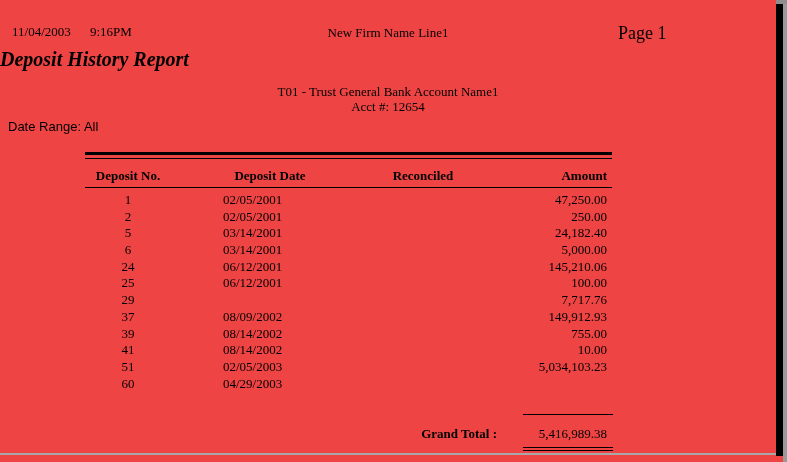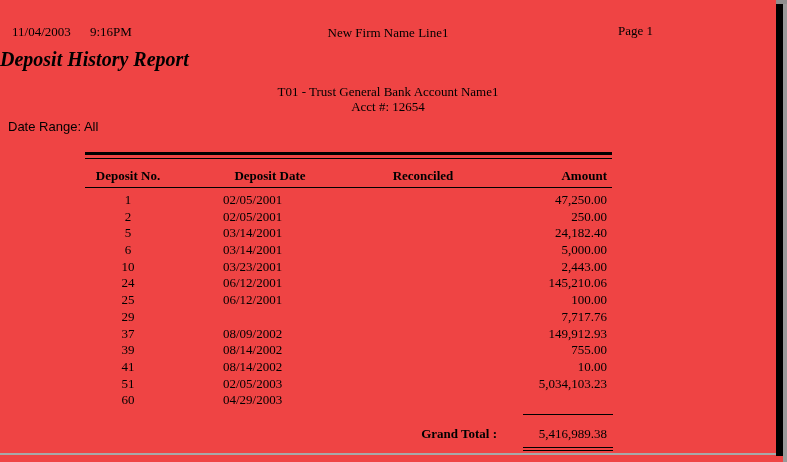--- a/index.html
+++ b/index.html
@@ -4,21 +4,21 @@
 <style>
   html,body{margin:0;padding:0;background:#fff;}
   .page{
     position:relative;width:787px;height:462px;background:#ef4444;
     font-family:"Liberation Serif","DejaVu Serif",serif;color:#000;overflow:hidden;
   }
   
   .print-date{position:absolute;left:12px;top:24px;font-size:13px;}
   .print-time{position:absolute;left:90px;top:24px;font-size:13px;}
   .firm-name{position:absolute;left:0;top:25px;width:776px;text-align:center;font-size:13px;}
-  .page-num{position:absolute;left:618px;top:23px;font-size:13px;}
+  .page-num{position:absolute;left:618px;top:23px;font-size:18px;}
   
   .report-title{position:absolute;left:0;top:48px;width:776px;text-align:left;
     font-size:20px;font-weight:bold;font-style:italic;}
   .subtitle1{position:absolute;left:0;top:84px;width:776px;text-align:center;font-size:13px;}
   .subtitle2{position:absolute;left:0;top:99px;width:776px;text-align:center;font-size:13px;}
   .date-range{position:absolute;left:8px;top:119px;font-size:13px;
     font-family:"Liberation Sans","DejaVu Sans",sans-serif;}
   
   .rule{position:absolute;background:#000;}
   .rule-thick{left:85px;top:152px;width:527px;height:3px;}
@@ -96,26 +96,20 @@
         <span class="col-rec"></span>
         <span class="col-amt">24,182.40</span>
       </div>
       <div class="trow">
         <span class="col-no">6</span>
         <span class="col-date">03/14/2001</span>
         <span class="col-rec"></span>
         <span class="col-amt">5,000.00</span>
       </div>
       <div class="trow">
-        <span class="col-no">10</span>
-        <span class="col-date">03/23/2001</span>
-        <span class="col-rec"></span>
-        <span class="col-amt">2,443.00</span>
-      </div>
-      <div class="trow">
         <span class="col-no">24</span>
         <span class="col-date">06/12/2001</span>
         <span class="col-rec"></span>
         <span class="col-amt">145,210.06</span>
       </div>
       <div class="trow">
         <span class="col-no">25</span>
         <span class="col-date">06/12/2001</span>
         <span class="col-rec"></span>
         <span class="col-amt">100.00</span>

